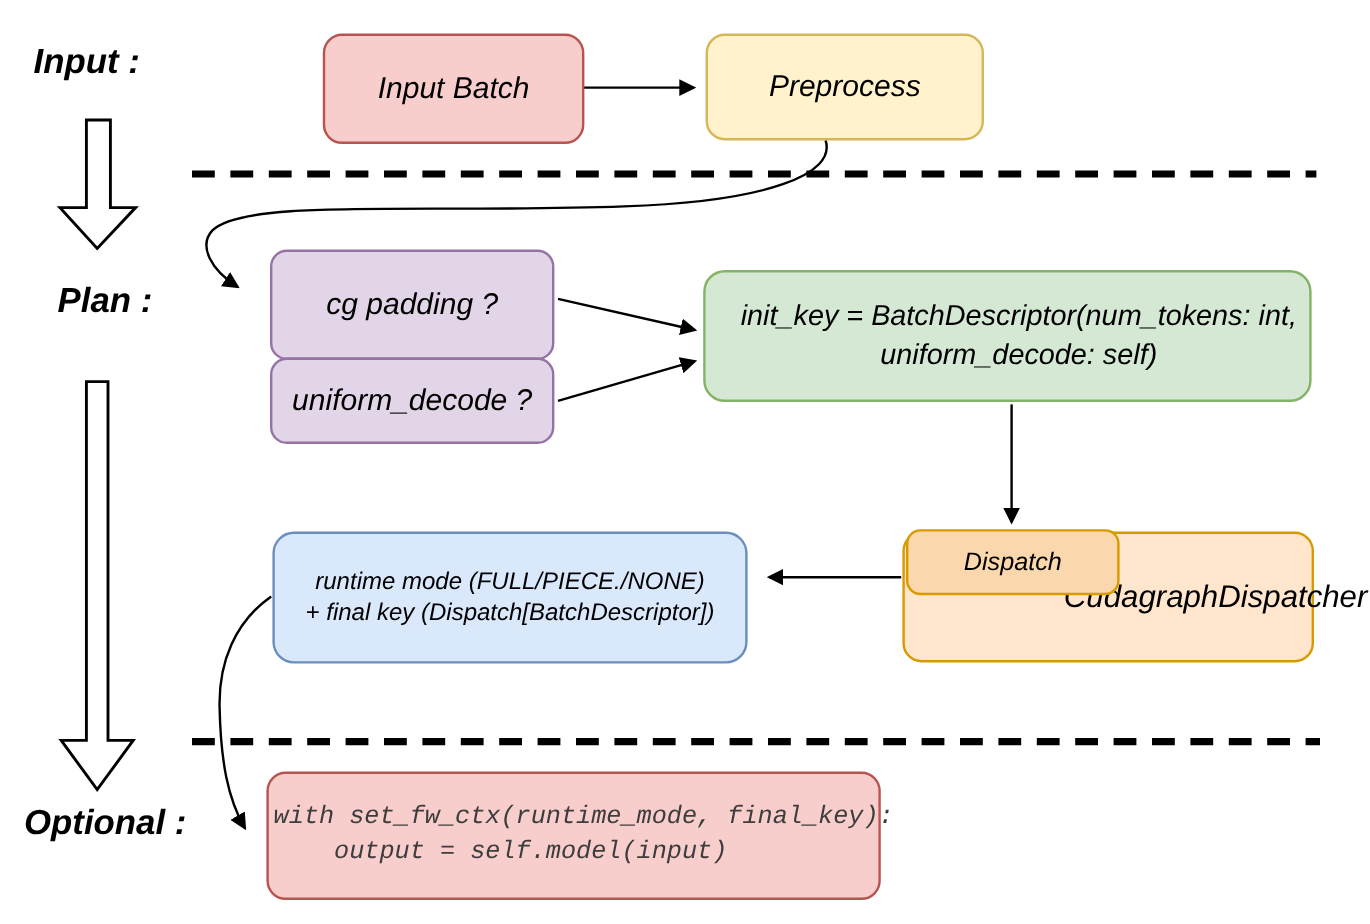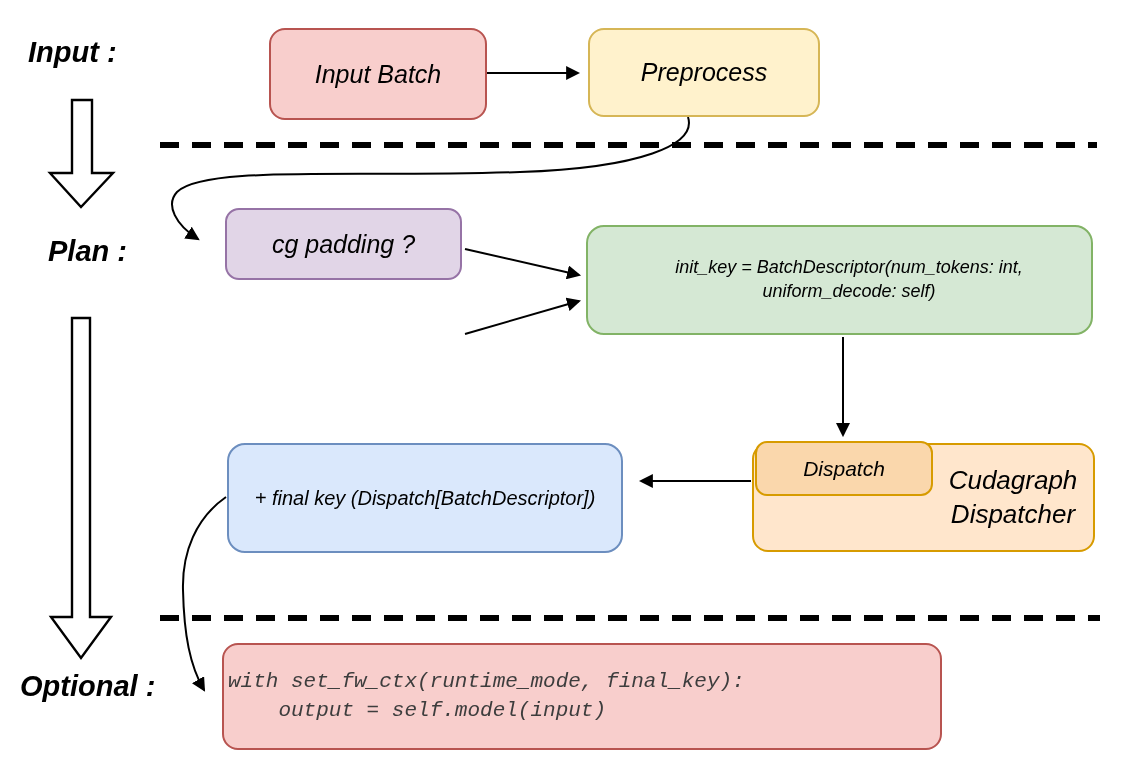--- a/index.html
+++ b/index.html
@@ -56,30 +56,30 @@
   .box-red    { background: var(--red-fill, #f8cecc);    border: 2px solid var(--red-stroke, #b85450);    border-radius: 16px; }
   .box-yellow { background: var(--yellow-fill, #fff2cc); border: 2px solid var(--yellow-stroke, #d6b656); border-radius: 16px; }
   .box-purple { background: var(--purple-fill, #e1d5e7); border: 2px solid var(--purple-stroke, #9673a6); border-radius: 14px; }
   .box-green  { background: var(--green-fill, #d5e8d4);  border: 2px solid var(--green-stroke, #82b366);  border-radius: 18px; }
   .box-blue   { background: var(--blue-fill, #dae8fc);   border: 2px solid var(--blue-stroke, #6c8ebf);   border-radius: 18px; }
   .box-orange { background: var(--orange-fill, #ffe6cc); border: 2px solid var(--orange-stroke, #d79b00); border-radius: 16px; }
   .box-peach  { background: var(--dispatch-fill, #fad7ac); border: 2px solid var(--orange-stroke, #d79b00); border-radius: 12px; }
 
   #box-input-batch    { left: 225px; top: 28px;  width: 218px; height: 92px;  font-size: 25px; margin-left: 44px; }
   #box-preprocess     { left: 588px; top: 28px;  width: 232px; height: 89px;  font-size: 25px; }
-  #box-cg-padding     { left: 225px; top: 208px; width: 237px; height: 72px;  font-size: 25px; }
+  #box-cg-padding     { left: 225px; top: 208px; width: 237px; height: 92px;  font-size: 25px; }
   #box-uniform-decode { left: 225px; top: 298px; width: 237px; height: 72px;  font-size: 25px; }
-  #box-init-key       { left: 586px; top: 225px; width: 507px; height: 110px; font-size: 18px; padding-left: 19px; }
+  #box-init-key       { left: 586px; top: 225px; width: 507px; height: 110px; font-size: 24px; padding-left: 19px; }
   #box-cudagraph      { left: 752px; top: 443px; width: 343px; height: 109px; }
   #cudagraph-label    { left: 933px; top: 443px; width: 160px; height: 109px; position: absolute;
-                        display: flex; flex-direction: column; align-items: center; justify-content: center;
+                        display: flex; align-items: center; justify-content: center;
                         font-size: 26px; line-height: 1.28; color: #000; text-align: center; }
   #box-dispatch       { left: 755px; top: 441px; width: 178px; height: 55px;  font-size: 21px; }
   #box-runtime-mode   { left: 227px; top: 443px; width: 396px; height: 110px; font-size: 20px; }
-  #box-execute-code   { left: 222px; top: 643px; width: 720px; height: 107px;
+  #box-execute-code   { left: 222px; top: 643px; width: 512px; height: 107px;
                         font-family: "Liberation Mono", monospace;
                         font-size: 21px; line-height: 1.35; color: #3d3d3d;
                         align-items: flex-start; text-align: left;
                         padding-left: 4px; white-space: pre; }
   #label-input   { left: 28px; top: 36px; }
   #label-plan    { left: 48px; top: 235px; }
   #label-execute { left: 20px; top: 670px; }
 </style>
 </head>
 <body>
@@ -117,37 +117,41 @@
   </div>
 
   <div class="box box-yellow" id="box-preprocess">
     <span>Preprocess</span>
   </div>
 
   <div class="box box-purple" id="box-cg-padding">
     <span>cg padding ?</span>
   </div>
 
+  <div class="box box-purple" id="box-uniform-decode">
+    <span>uniform_decode ?</span>
+  </div>
 
   <div class="box box-green" id="box-init-key">
     <span>init_key = BatchDescriptor(num_tokens: int,</span>
     <span>uniform_decode: self)</span>
   </div>
 
   <div class="box box-orange" id="box-cudagraph"></div>
   <div id="cudagraph-label">
     <span>Cudagraph</span>
     <span>Dispatcher</span>
   </div>
 
   <div class="box box-peach" id="box-dispatch">
     <span>Dispatch</span>
   </div>
 
   <div class="box box-blue" id="box-runtime-mode">
+    <span>runtime mode (FULL/PIECE./NONE)</span>
     <span>+ final key (Dispatch[BatchDescriptor])</span>
   </div>
 
   <div class="box box-red" id="box-execute-code">
     <span>with set_fw_ctx(runtime_mode, final_key):</span>
     <span>    output = self.model(input)</span>
   </div>
 
 </div>
 

